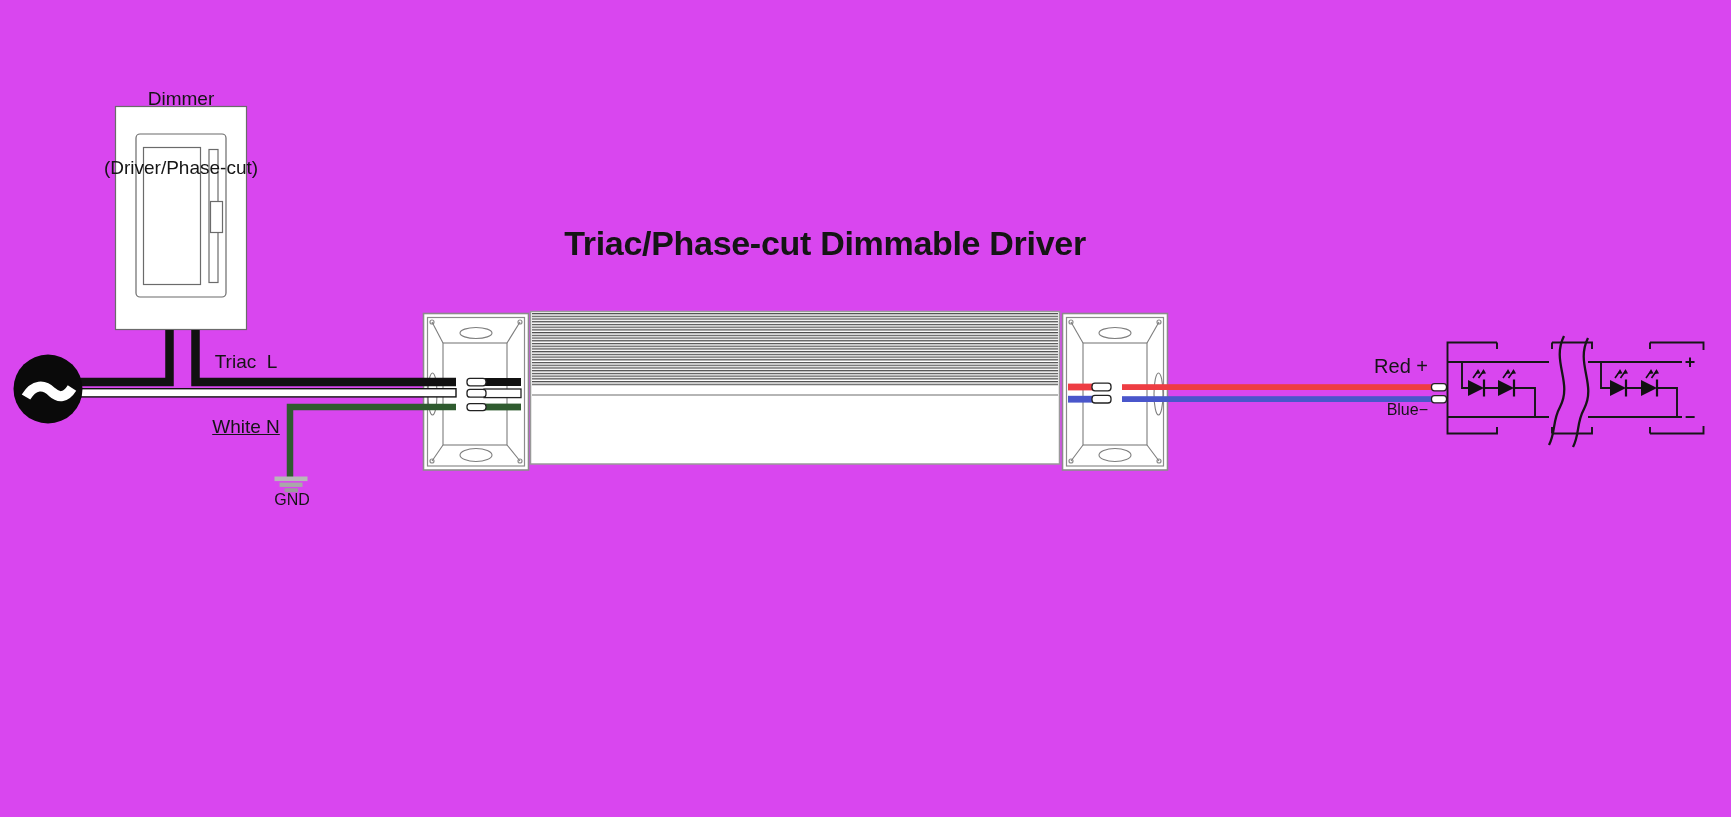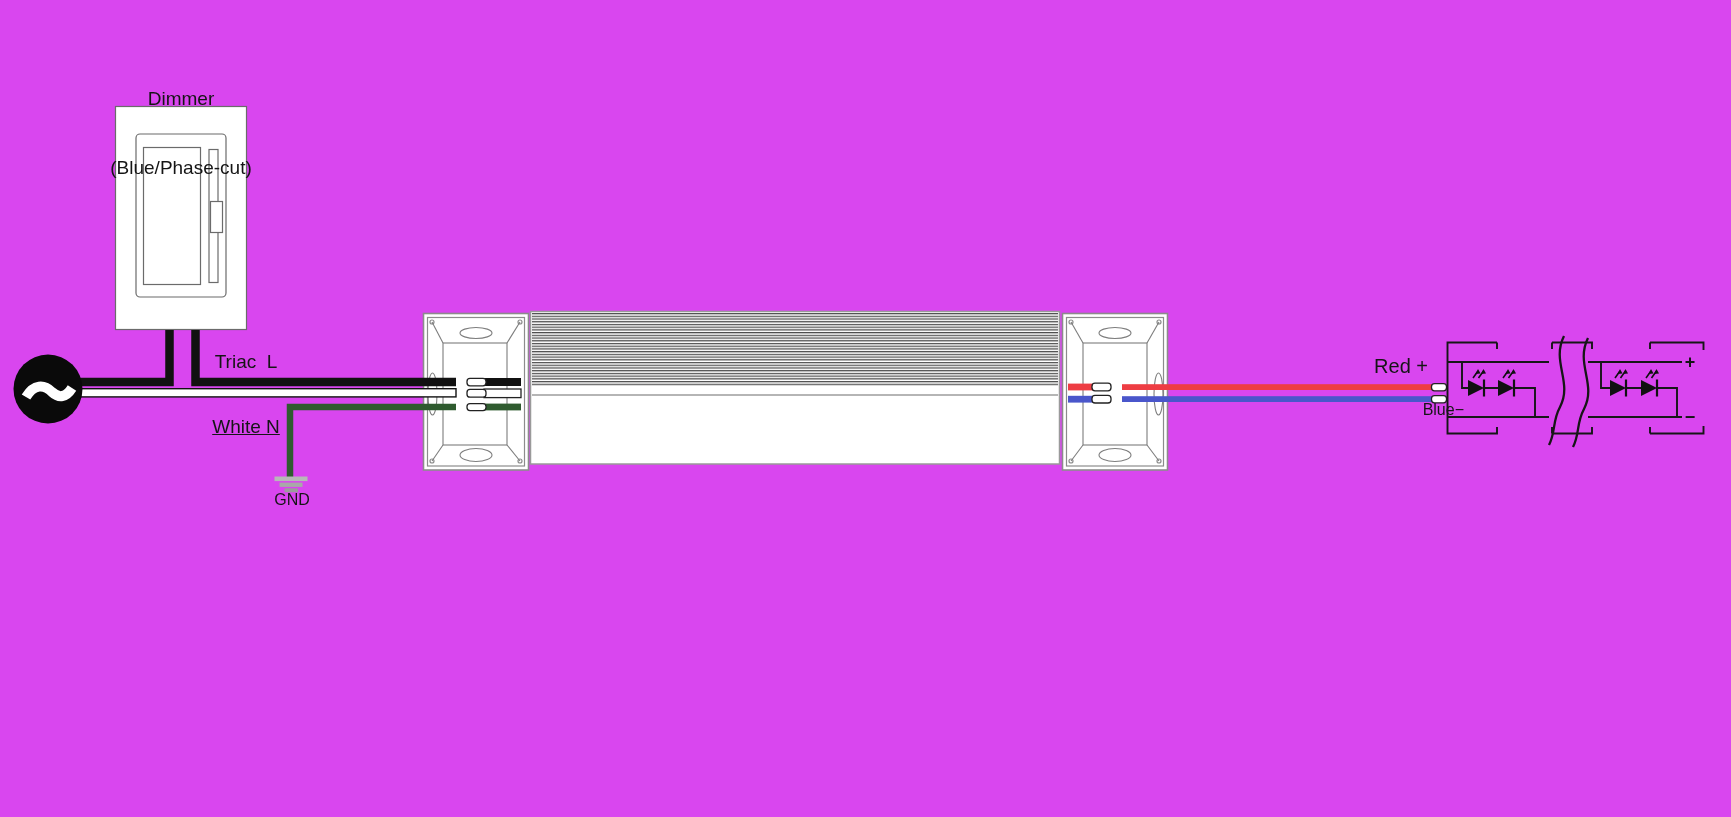--- a/index.html
+++ b/index.html
@@ -14,21 +14,21 @@
   .canvas svg{position:absolute;left:0;top:0;}
   .lbl{position:absolute;white-space:pre;color:#151515;}
   .lbl.center{transform:translateX(-50%);text-align:center;}
   .lbl.right{transform:translateX(-100%);text-align:right;}
   #dimmer-label{left:181px;top:41px;font-size:19px;line-height:23px;font-weight:500;}
   #diagram-title{left:825px;top:224px;font-size:34px;font-weight:700;letter-spacing:-0.3px;}
   #label-black-l{left:246px;top:351px;font-size:19px;font-weight:500;}
   #label-white-n{left:246px;top:416px;font-size:19px;font-weight:500;text-decoration:underline;}
   #label-gnd{left:292px;top:491px;font-size:16px;font-weight:500;text-align:center;}
   #label-red{left:1428px;top:355px;font-size:20px;font-weight:500;}
-  #label-blue{left:1428px;top:401px;font-size:16px;font-weight:500;margin-left:36px;}
+  #label-blue{left:1428px;top:401px;font-size:16px;font-weight:500;}
   #label-plus{left:1690px;top:352px;font-size:18px;font-weight:700;}
   #label-minus{left:1690px;top:407px;font-size:18px;font-weight:700;}
 </style>
 </head>
 <body>
 
 <div class="canvas">
 
   <svg width="1731" height="817" viewBox="0 0 1731 817">
     <defs>
@@ -183,23 +183,24 @@
 
       <g stroke-width="2.3">
         <path d="M1564,336 C1551,362 1573,382 1560,407 C1552,422 1556,431 1549,445"></path>
         <path d="M1588,338 C1575,364 1597,384 1584,409 C1576,424 1580,433 1573,447"></path>
       </g>
     </g>
   </svg>
 
   <div class="lbl center" id="dimmer-label">
     <div>Dimmer</div>
-    <div>(Blue/Phase-cut)</div>
+    <div>(Driver/Phase-cut)</div>
   </div>
 
+  <div class="lbl center" id="diagram-title">Triac/Phase-cut Dimmable Driver</div>
 
   <div class="lbl center" id="label-black-l">Triac  L</div>
   <div class="lbl center" id="label-white-n">White N</div>
   <div class="lbl center" id="label-gnd">GND</div>
 
   <div class="lbl right" id="label-red">Red +</div>
   <div class="lbl right" id="label-blue">Blue−</div>
 
   <div class="lbl center" id="label-plus">+</div>
   <div class="lbl center" id="label-minus">−</div>

